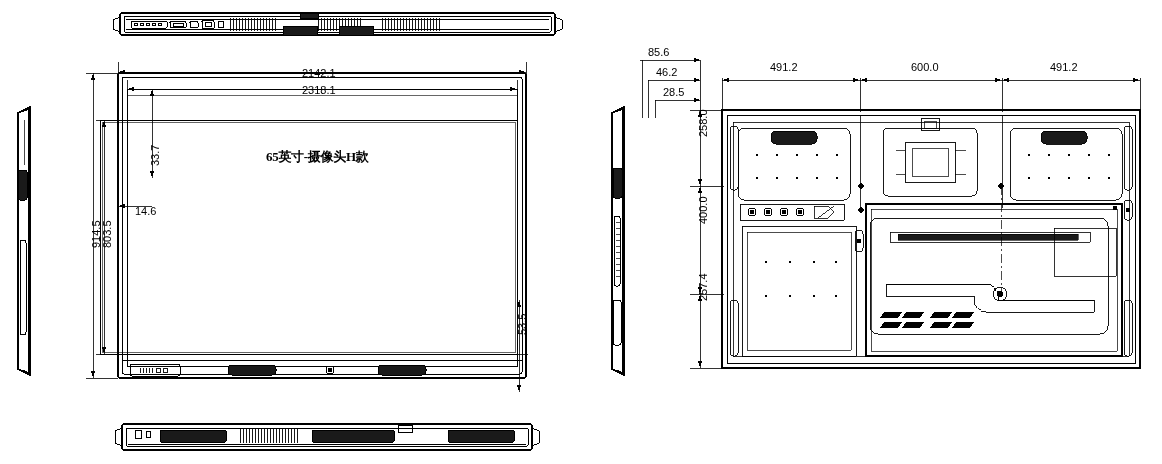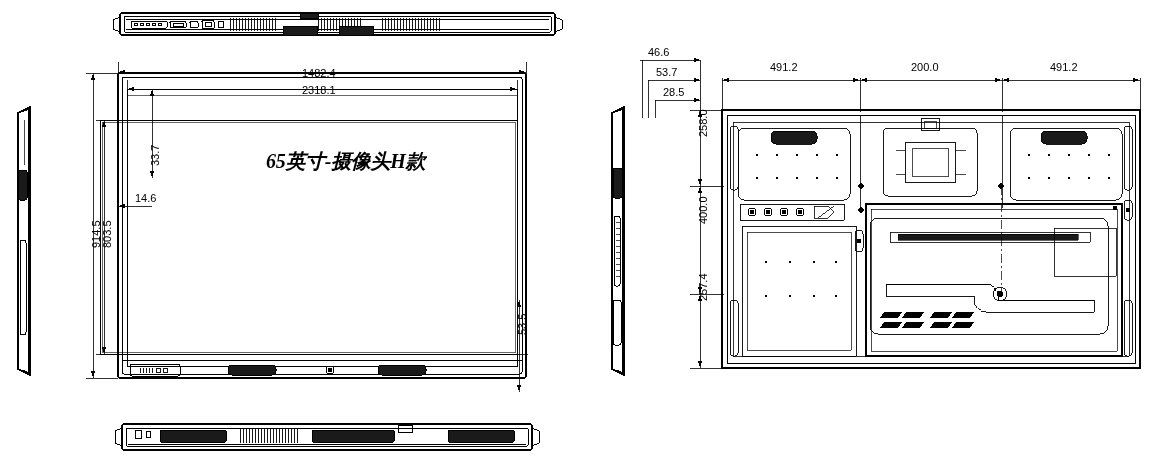--- a/index.html
+++ b/index.html
@@ -3,21 +3,21 @@
 <meta charset="utf-8">
 <style>
   html,body{margin:0;padding:0;background:#ffffff;}
   body{width:1162px;height:464px;position:relative;overflow:hidden;
        font-family:"Liberation Sans",sans-serif;color:#000;}
   .canvas{position:absolute;left:0;top:0;width:1162px;height:464px;}
   .lbl{position:absolute;font-size:11px;line-height:11px;white-space:nowrap;
        color:#000;letter-spacing:0px;}
   .lbl.vert{transform-origin:left top;transform:rotate(-90deg);}
   .screen-text{position:absolute;font-family:"Liberation Serif",serif;
-       font-style:italic;font-weight:bold;font-size:20px;white-space:nowrap;
+       font-weight:bold;font-size:13px;white-space:nowrap;
        letter-spacing:-0.3px;}
   svg{display:block;}
 </style>
 </head>
 <body>
 
 <svg class="canvas" viewBox="0 0 1162 464" width="1162" height="464">
   <g fill="none" stroke="#000" stroke-width="1" shape-rendering="crispEdges">
 
   <g>
@@ -415,33 +415,33 @@
     <rect x="312" y="430" width="82" height="12" rx="1" fill="#1a1a1a" stroke="#000"></rect>
     <rect x="448" y="430" width="66" height="12" rx="1" fill="#1a1a1a" stroke="#000"></rect>
     <rect x="398" y="425" width="14" height="7" stroke="#000"></rect>
   </g>
 
   </g>
 </svg>
 
 <div class="screen-text" style="left:266px;top:148px;">65英寸-摄像头H款</div>
 
-<div class="lbl" style="left:302px;top:68px;">1482.4</div>
+<div class="lbl" style="left:302px;top:68px;">2142.1</div>
 <div class="lbl" style="left:302px;top:85px;">2318.1</div>
 
 <div class="lbl vert" style="left:91px;top:248px;">914.5</div>
 <div class="lbl vert" style="left:102px;top:248px;">803.5</div>
 
 <div class="lbl vert" style="left:150px;top:166px;">33.7</div>
-<div class="lbl" style="left:135px;top:193px;">14.6</div>
+<div class="lbl" style="left:135px;top:206px;">14.6</div>
 <div class="lbl vert" style="left:517px;top:335px;">53.5</div>
 
-<div class="lbl" style="left:648px;top:47px;">46.6</div>
-<div class="lbl" style="left:656px;top:67px;">53.7</div>
+<div class="lbl" style="left:648px;top:47px;">85.6</div>
+<div class="lbl" style="left:656px;top:67px;">46.2</div>
 <div class="lbl" style="left:663px;top:87px;">28.5</div>
 
 <div class="lbl" style="left:770px;top:62px;">491.2</div>
-<div class="lbl" style="left:911px;top:62px;">200.0</div>
+<div class="lbl" style="left:911px;top:62px;">600.0</div>
 <div class="lbl" style="left:1050px;top:62px;">491.2</div>
 
 <div class="lbl vert" style="left:698px;top:137px;">258.0</div>
 <div class="lbl vert" style="left:698px;top:224px;">400.0</div>
 <div class="lbl vert" style="left:698px;top:301px;">257.4</div>
 
 </body></html>

